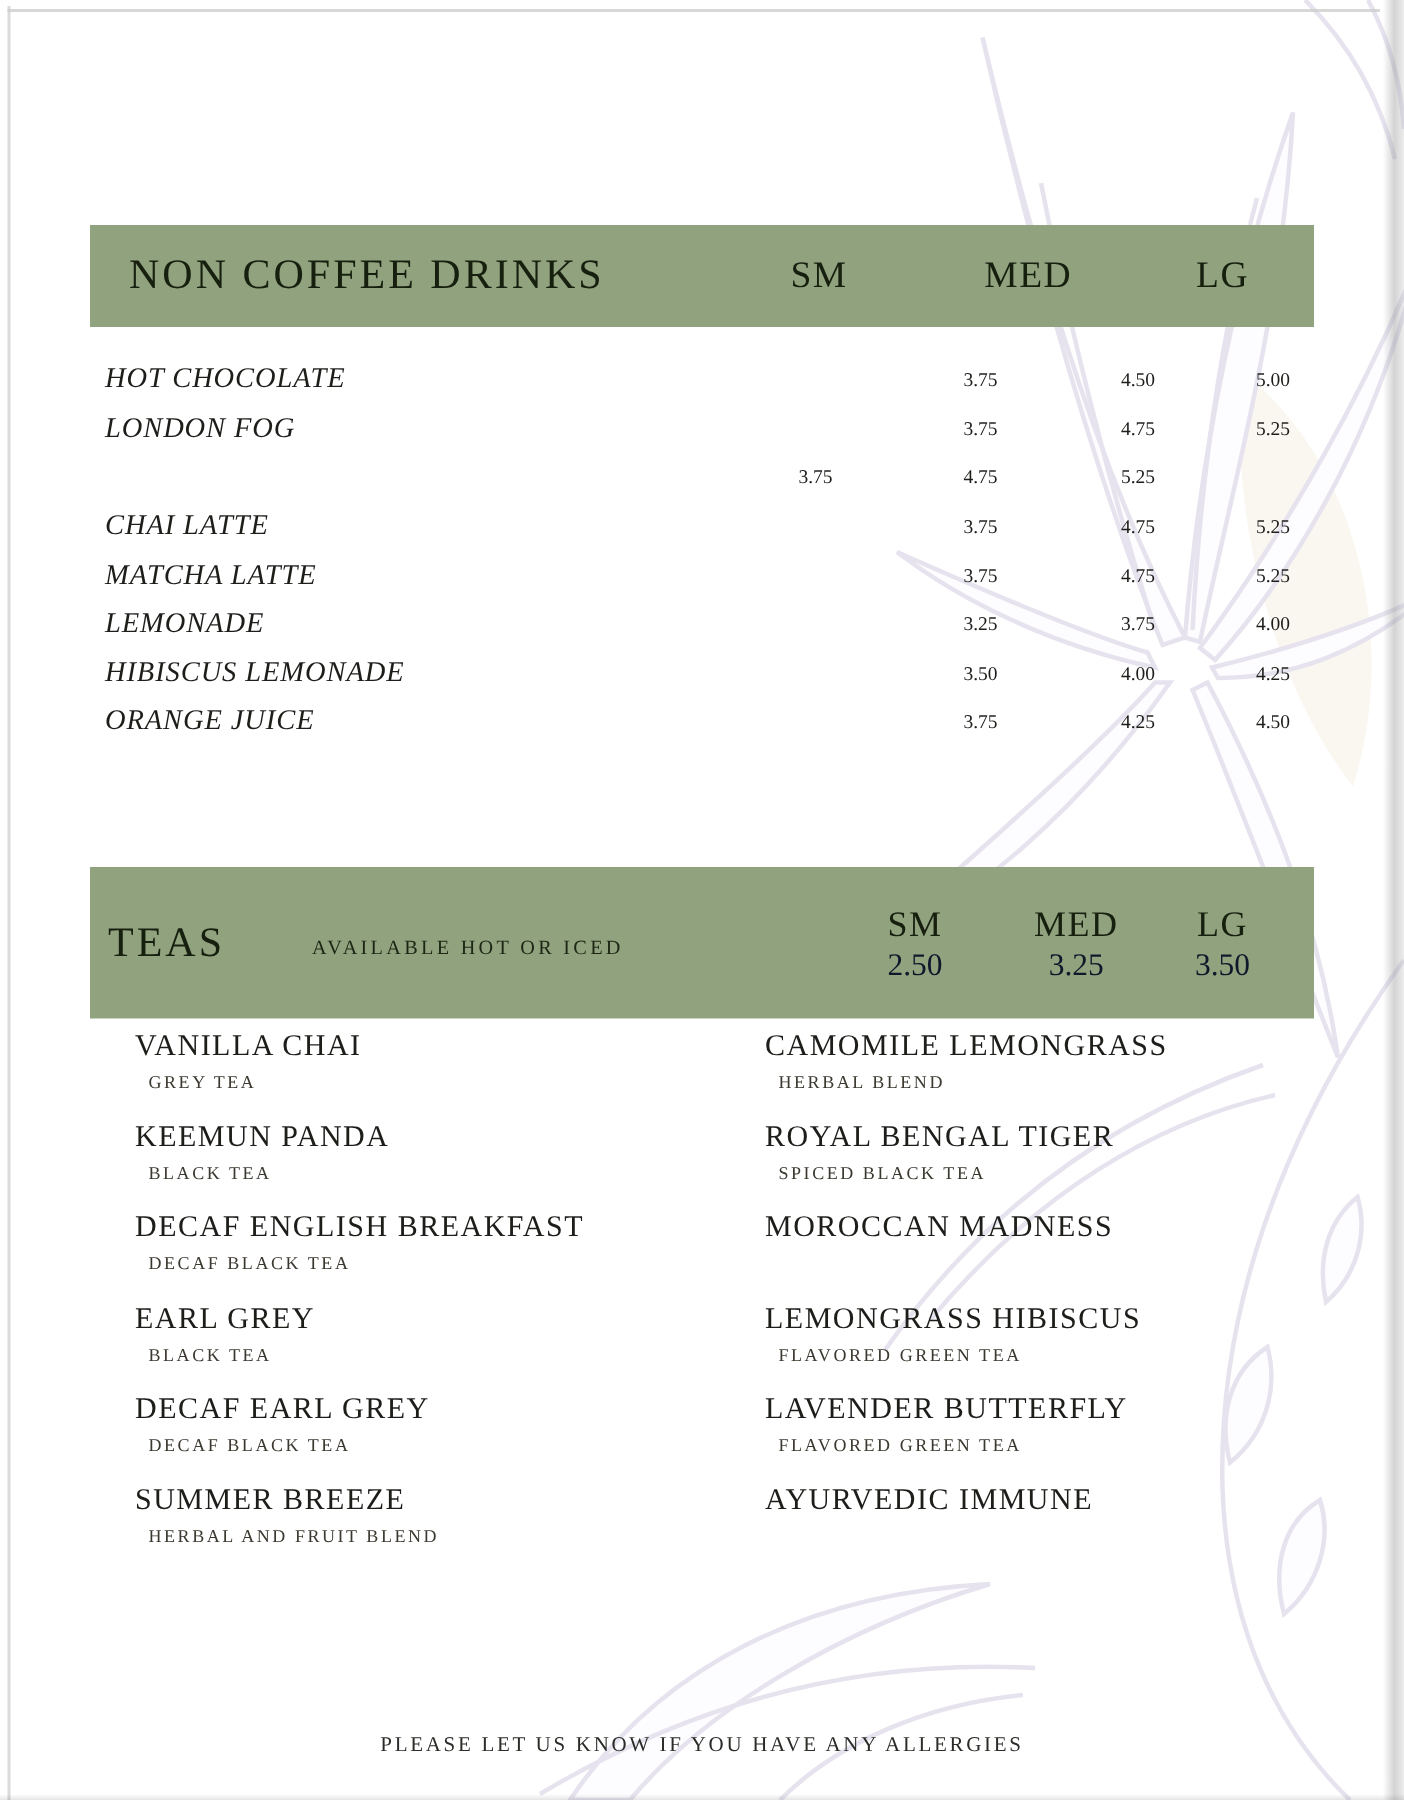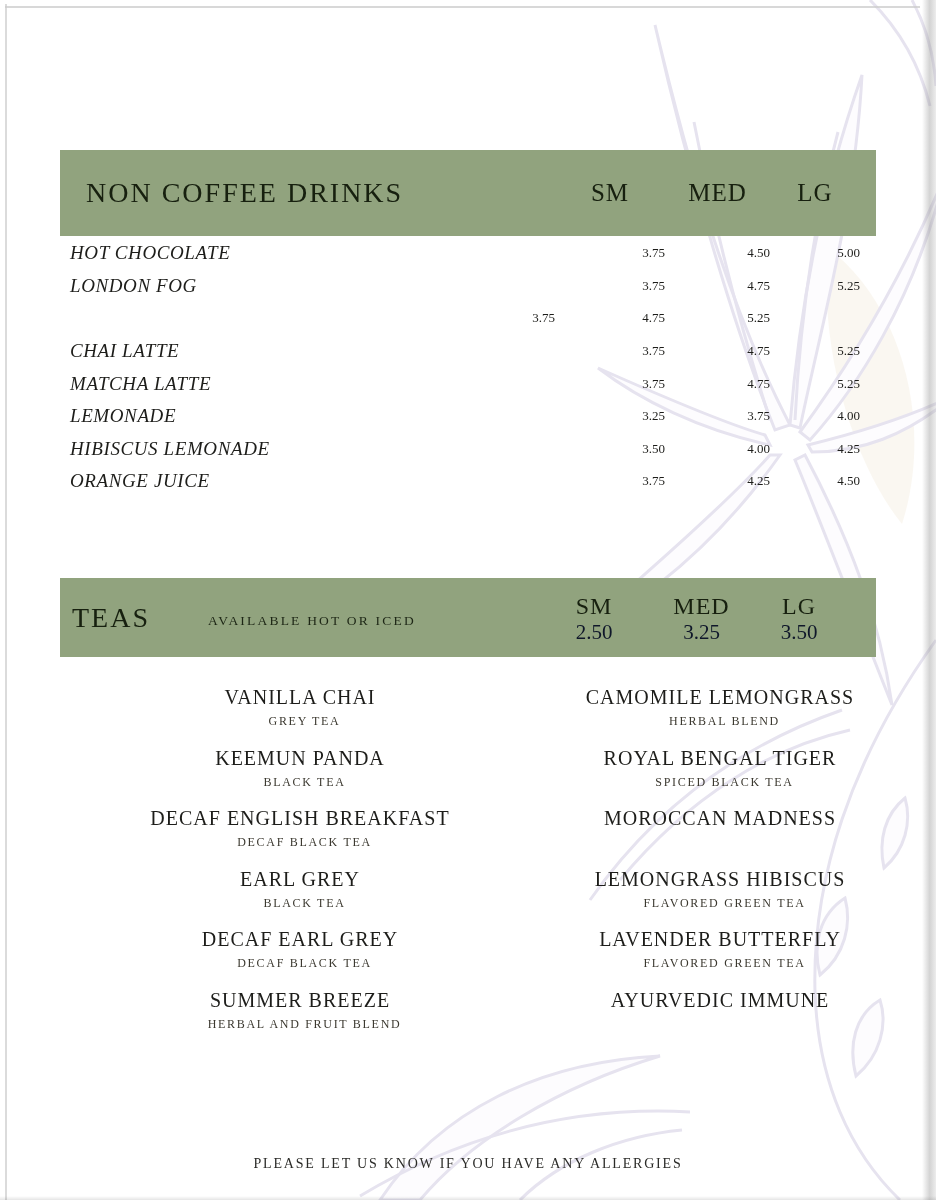--- a/index.html
+++ b/index.html
@@ -30,44 +30,44 @@
   .edge-right{top:0;right:0;width:14px;height:100%;
     background:linear-gradient(to right,rgba(140,140,140,0),rgba(140,140,140,.38) 55%,rgba(190,190,190,.28));}
   .edge-bottom{left:0;right:0;bottom:0;height:4px;
     background:linear-gradient(to bottom,rgba(0,0,0,0),rgba(0,0,0,.10));}
 
   
   .price-grid{display:grid;grid-template-columns:1fr 110px 105px 90px;align-items:center;}
 
   
   .band{position:absolute;left:60px;width:816px;background:var(--band-green);z-index:1;}
-  .band1{top:150px;height:86px;padding:0 16px 0 26px;}
+  .band1{top:150px;height:68px;padding:0 16px 0 26px;gap:32px;}
   .section-title{font-size:28px;font-weight:normal;letter-spacing:2px;color:#17200f;}
   .col-head{font-size:25px;text-align:center;letter-spacing:1px;color:#17200f;}
 
   
   .rows{position:absolute;top:237px;left:60px;width:816px;z-index:1;}
   .row{height:32.6px;padding:0 16px 0 10px;}
   .item-name{font-size:19px;letter-spacing:.6px;color:var(--text-ink);font-style:italic;}
   .price{font-size:13px;text-align:right;color:var(--text-ink);}
 
   
-  .band2{top:578px;height:79px;padding:0 32px 0 12px;display:grid;
+  .band2{top:578px;height:101px;padding:0 16px 0 12px;display:grid;
     grid-template-columns:auto 1fr 110px 105px 90px;align-items:center;}
   .teas-title{font-size:28px;font-weight:normal;letter-spacing:2px;color:#17200f;}
   .avail{font-size:13.5px;letter-spacing:2.2px;color:#1d2615;padding-left:58px;position:relative;top:3px;}
   .size-stack{text-align:center;}
   .size-stack .lbl{font-size:24px;line-height:29px;letter-spacing:1px;color:#17200f;}
   .size-stack .prc{font-size:21px;line-height:23px;color:#0f172a;}
 
   
   .tea-grid{position:absolute;top:684px;left:90px;width:840px;z-index:1;
     display:grid;grid-template-columns:420px 420px;grid-auto-flow:column;
     grid-template-rows:repeat(6,60.5px);}
-  .tea-item{height:60.5px;text-align:center;}
+  .tea-item{height:60.5px;}
   .tea-name{font-size:20px;line-height:27px;letter-spacing:1px;color:var(--text-ink);}
   .tea-type{font-size:12px;line-height:19px;letter-spacing:1.7px;color:#3b382f;padding-left:9px;margin-top:1px;}
 
   .footer-note{position:absolute;top:1156px;left:0;width:100%;text-align:center;z-index:1;
     font-size:14px;letter-spacing:1.8px;color:#2b2b28;}
 </style>
 </head>
 <body>
 
 <div class="page">

